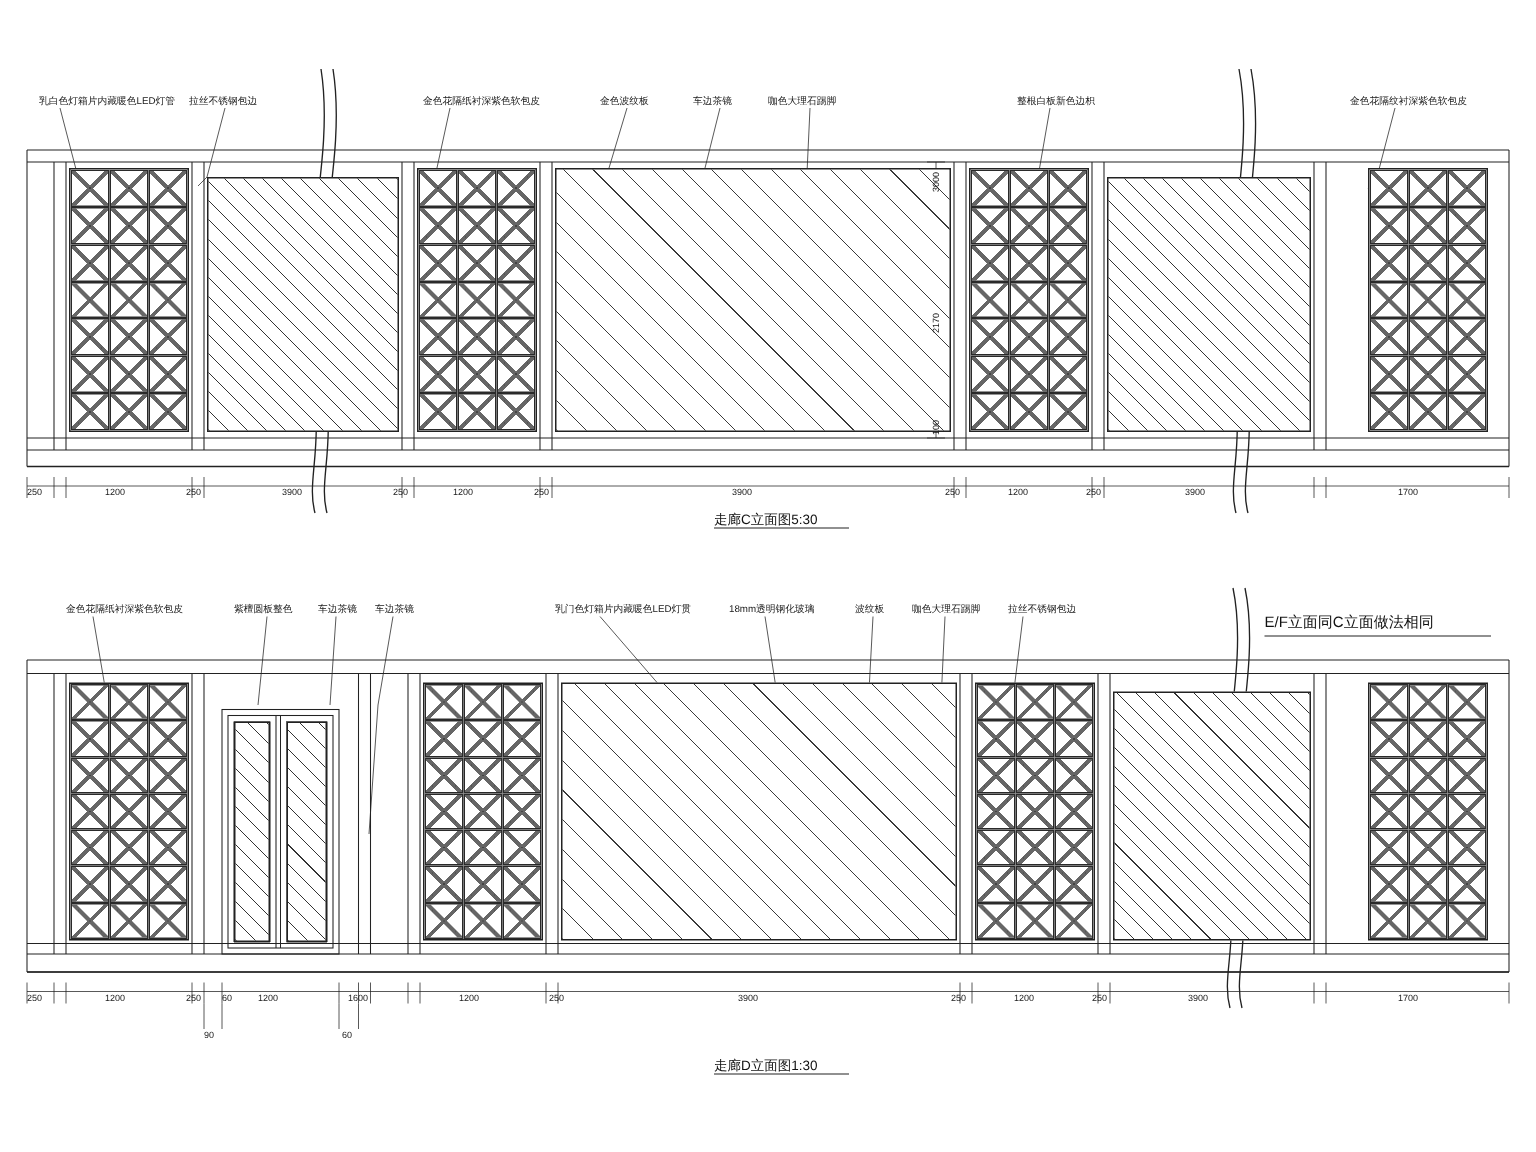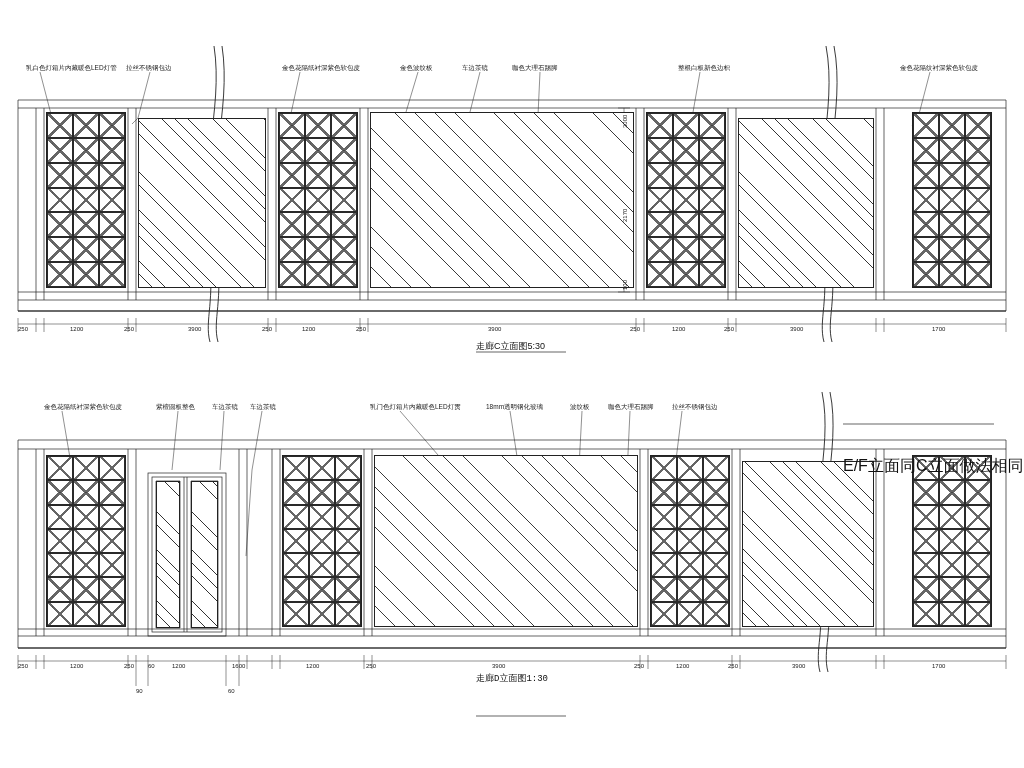--- a/index.html
+++ b/index.html
@@ -40,24 +40,23 @@
     transform-origin: left top;
   }
   .title {
     position: absolute;
     font-size: 9px;
     white-space: nowrap;
     color: #111111;
   }
   .note {
     position: absolute;
-    font-size: 16px;
+    font-size: 10px;
     white-space: nowrap;
     color: #111111;
-    margin-top: 48px;
   }
   svg.drawing {
     position: absolute;
     left: 0;
     top: 0;
     width: 1024px;
     height: 768px;
   }
   .tile {
     position: absolute;
@@ -537,17 +536,17 @@
   <div class="dim" style="left:492px;top:663px;">3900</div>
   <div class="dim" style="left:634px;top:663px;">250</div>
   <div class="dim" style="left:676px;top:663px;">1200</div>
   <div class="dim" style="left:728px;top:663px;">250</div>
   <div class="dim" style="left:792px;top:663px;">3900</div>
   <div class="dim" style="left:932px;top:663px;">1700</div>
 
   <div class="dim" style="left:136px;top:688px;">90</div>
   <div class="dim" style="left:228px;top:688px;">60</div>
 
-  <div class="title" style="left:476px;top:672px;font-family:Liberation Mono, monospace;">走廊D立面图1:30</div>
+  <div class="title" style="left:476px;top:704px;">走廊D立面图1:30</div>
 
   <div class="note" style="left:843px;top:408px;">E/F立面同C立面做法相同</div>
 
 </div>
 
 </body></html>

